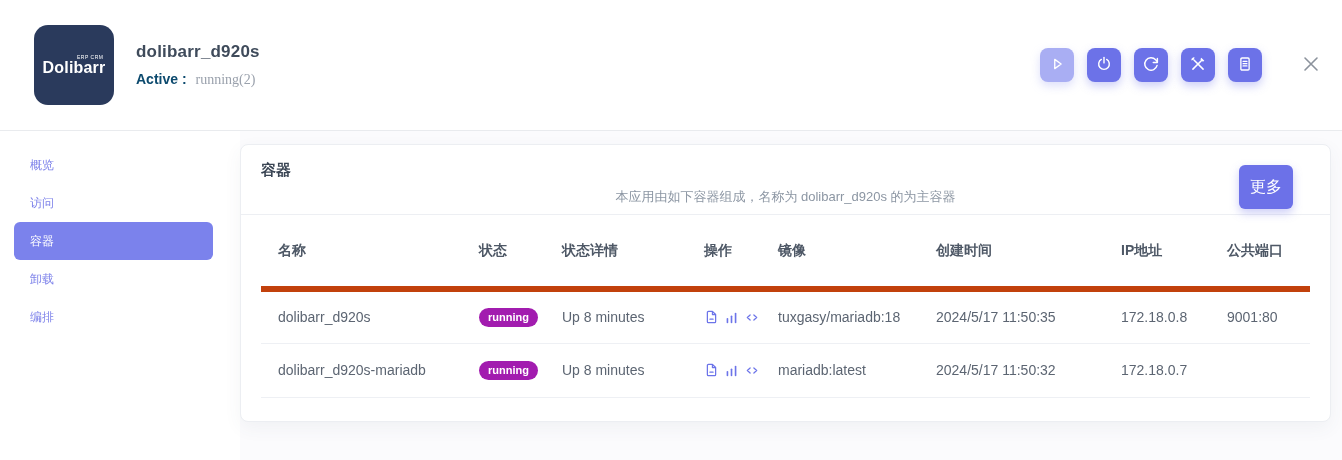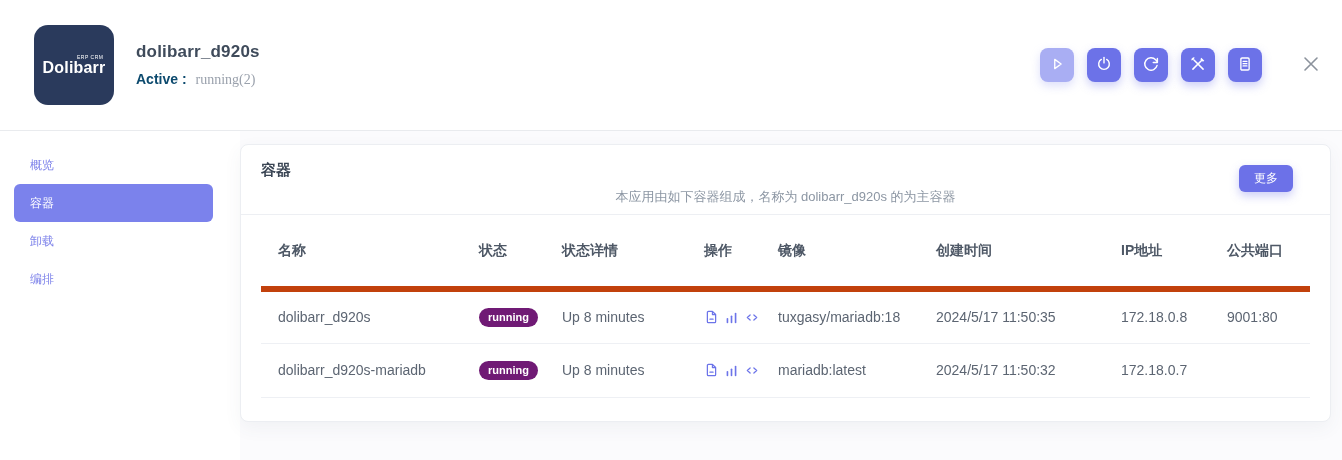--- a/index.html
+++ b/index.html
@@ -29,28 +29,28 @@
 
   .sidebar { width:240px; padding-top:15px; background:#fff; flex:0 0 auto; }
   .side-item { height:38px; margin:0 27px 0 14px; padding-left:16px; display:flex; align-items:center; font-size:12px; color:#7d82ea; border-radius:6px; cursor:pointer; }
   .side-item.active { background:#7b82ec; color:#fff; }
 
   .main { flex:1; position:relative; }
   .card { position:relative; margin:13px 11px 0 0; height:278px; background:#fff; border:1px solid #eceef2; border-radius:8px; box-shadow:0 6px 18px rgba(70,80,100,.06); }
   .card-header { position:relative; padding:16px 20px 0 20px; height:70px; border-bottom:1px solid #edeff3; }
   .card-title { font-size:15px; font-weight:bold; color:#3a4554; }
   .card-subtitle { margin-top:8px; font-size:13px; color:#8c96a3;text-align:center; }
-  .more-btn { position:absolute; top:20px; right:37px; width:54px; height:27px; border:none; border-radius:6px; background:#6c71e8; color:#fff; font-size:12px; cursor:pointer; box-shadow:0 4px 10px rgba(108,113,232,.35); font-family:Liberation Mono, monospace; }
+  .more-btn { position:absolute; top:20px; right:37px; width:54px; height:44px; border:none; border-radius:6px; background:#6c71e8; color:#fff; font-size:16px; cursor:pointer; box-shadow:0 4px 10px rgba(108,113,232,.35); font-family:Liberation Mono, monospace; }
 
   .table-wrap { padding:0 20px; }
   table { width:100%; border-collapse:collapse; table-layout:fixed; }
   th { height:74px; text-align:left; vertical-align:middle; font-size:14px; font-weight:bold; color:#4e5866; border-bottom:6px solid #c2410c; white-space:nowrap; }
   td { height:54px; vertical-align:middle; font-size:14px; color:#5c6572; border-bottom:1px solid #eef0f4; white-space:nowrap; overflow:hidden; }
   th:first-child, td:first-child { padding-left:17px; }
-  .badge { display:inline-block; background:#701a75; color:#fff; font-size:11px; font-weight:bold; padding:4px 9px 4px; border-radius:10px; line-height:1; }
+  .badge { display:inline-block; background:#a21caf; color:#fff; font-size:11px; font-weight:bold; padding:4px 9px 4px; border-radius:10px; line-height:1; }
   .row-actions { display:flex; align-items:center; gap:5px; }
   .row-actions svg { cursor:pointer; display:block; }
 </style>
 </head>
 <body>
 
 <div class="app">
 
   <div class="header">
     <div class="logo">
@@ -118,20 +118,21 @@
             </svg>
         </span>
       </button>
     </div>
   </div>
 
   <div class="content">
 
     <div class="sidebar">
       <div class="side-item">概览</div>
+      <div class="side-item">访问</div>
       <div class="side-item active">容器</div>
       <div class="side-item">卸载</div>
       <div class="side-item">编排</div>
     </div>
 
     <div class="main">
       <div class="card">
 
         <div class="card-header">
           <div class="card-title">容器</div>

